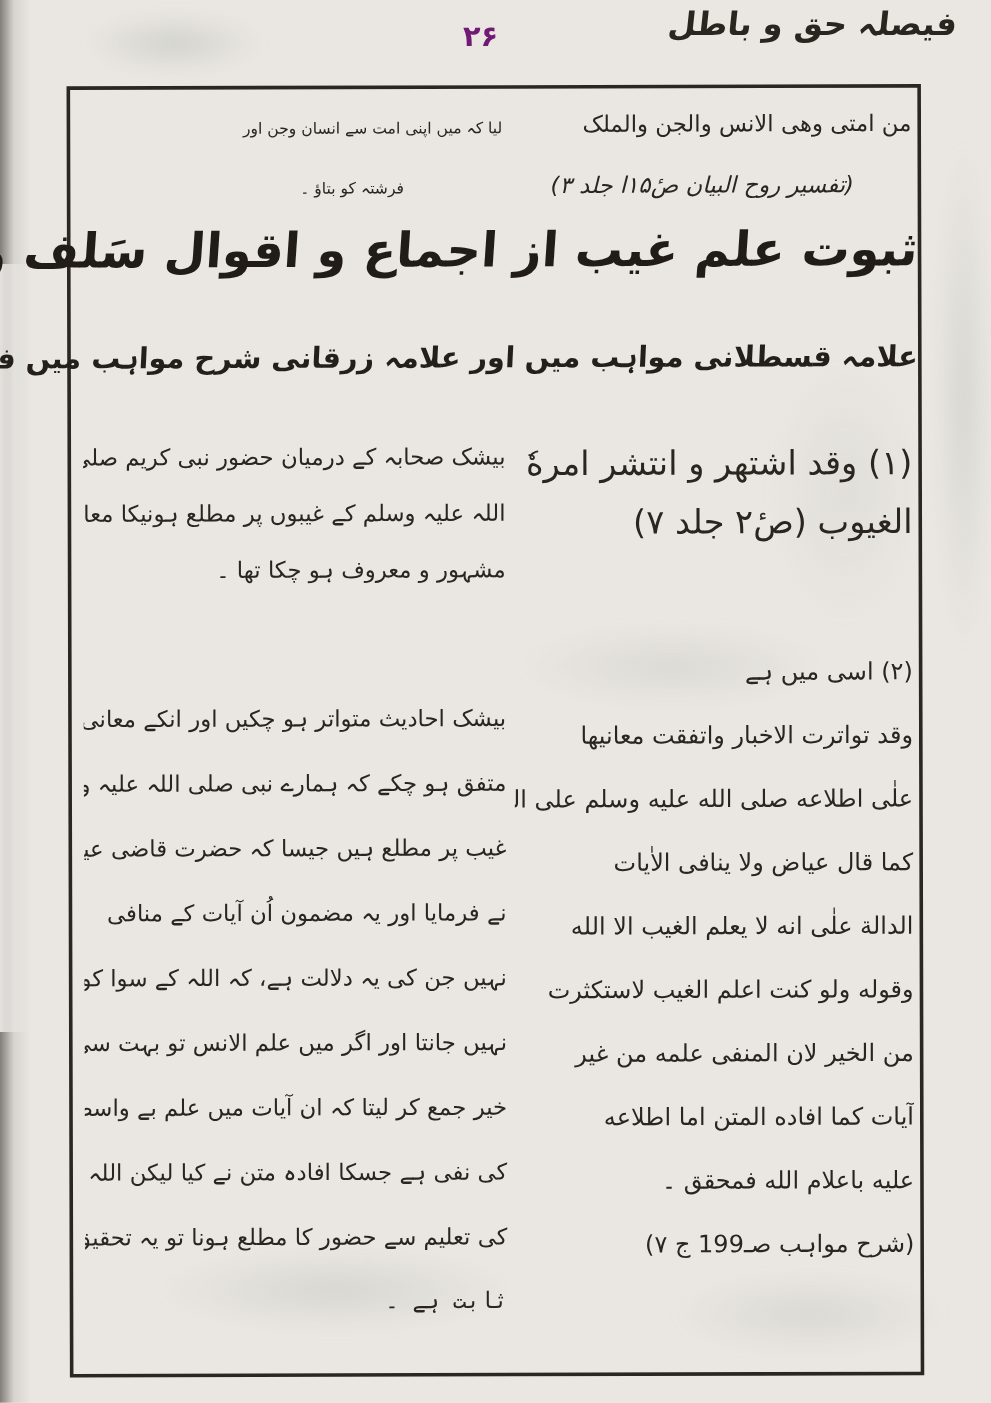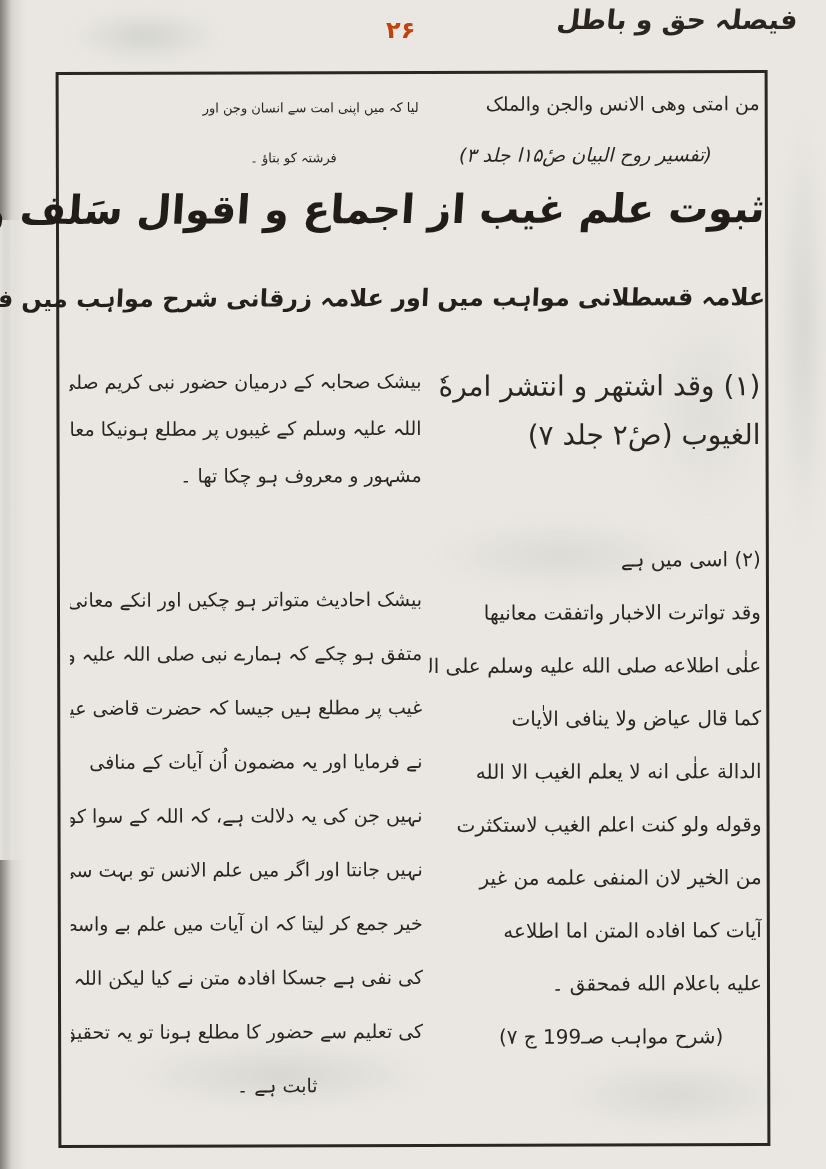--- a/index.html
+++ b/index.html
@@ -28,21 +28,21 @@
 
   
   .book-title{
     position:absolute;top:4px;right:28px;
     font-size:27px;font-weight:bold;letter-spacing:-1px;
     transform:skewX(-6deg);
     white-space:nowrap;color:#2a251f;
   }
   .page-number{
     position:absolute;top:16px;left:386px;
-    font-size:24px;font-weight:bold;color:#c2410c;
+    font-size:24px;font-weight:bold;color:#701a75;
   }
 
   
   .main-box{
     position:absolute;left:57px;top:71px;width:712px;height:1076px;
     border:3.5px solid #2b2622;box-sizing:border-box;
     transform:rotate(-0.15deg);
   }
   .ln{white-space:nowrap;overflow:hidden;direction:rtl;text-align:right;}
 
@@ -61,22 +61,22 @@
     position:absolute;top:210px;left:0;width:100%;
     text-align:center;font-size:24px;font-weight:bold;color:#241f1a;
     white-space:nowrap;transform:skewX(-3deg);
   }
 
   .s1-right{top:288px;right:5px;width:332px;font-size:28px;line-height:49px;}
   .s1-left{top:284px;left:10px;width:352px;font-size:19px;line-height:47px;}
 
   .s2-right{top:460px;right:5px;width:332px;font-size:20px;line-height:53px;}
   .s2-left{top:498px;left:10px;width:352px;font-size:19px;line-height:54px;}
-  .citation{text-align:center;padding-left:30px;}
-  .center-line{text-align:center;padding-left:60px;}
+  .citation{text-align:right;padding-left:30px;}
+  .center-line{padding-left:60px;font-family:Liberation Mono, monospace;}
 
   .body-text{color:#2b2520;}
 </style>
 </head>
 <body>
 
 <div class="spine"></div>
 <div class="spine-fade"></div>
 <div class="blob b1"></div>
 <div class="blob b2"></div>

